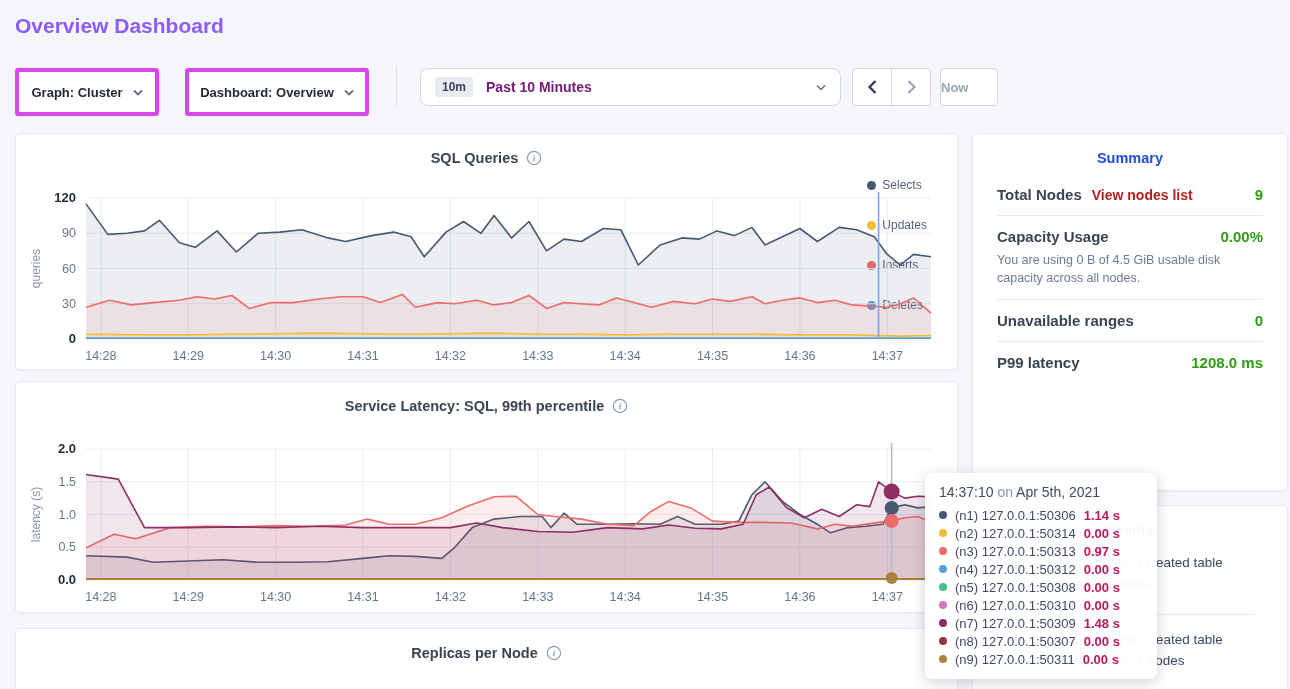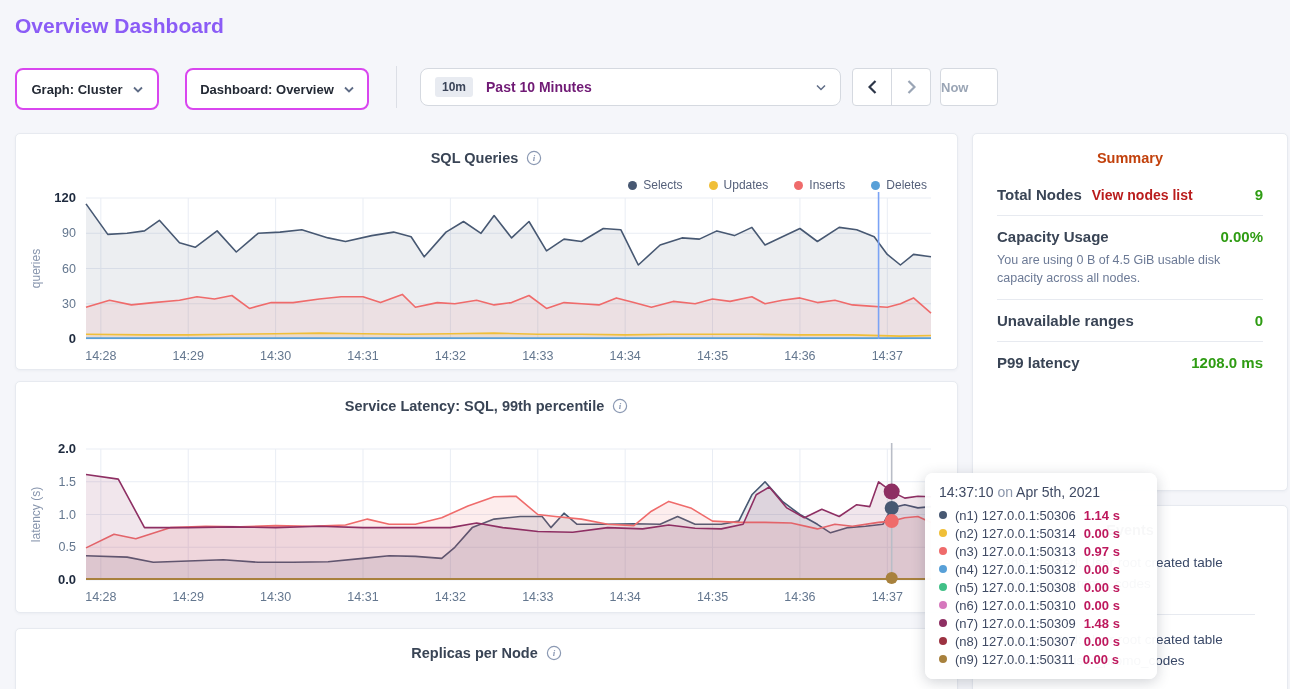--- a/index.html
+++ b/index.html
@@ -3,21 +3,21 @@
 <meta charset="utf-8">
 <style>
   * { margin:0; padding:0; box-sizing:border-box; }
   html,body { width:1290px; height:689px; overflow:hidden; }
   body { background:#f5f6fa; font-family:"Liberation Sans","DejaVu Sans",sans-serif; color:#242a35; }
   #app { position:relative; width:1290px; height:689px; }
 
   .page-title { position:absolute; left:15px; top:14px; font-size:21px; font-weight:600; color:#8b5cf6;text-align:right; }
 
   
-  .dropdown { position:absolute; top:68px; height:42px; background:#fff; border:2px solid #d946ef; border-radius:8px;
+  .dropdown { position:absolute; top:68px; height:48px; background:#fff; border:4px solid #d946ef; border-radius:3px;
     display:flex; align-items:center; justify-content:center; gap:10px; font-size:13px; font-weight:bold; color:#242a35; cursor:pointer; }
   .dd-graph { left:15px; width:144px; }
   .dd-dash { left:185px; width:184px; }
   .toolbar-divider { position:absolute; left:396px; top:66px; width:1px; height:42px; background:#dcdfe6; }
   .time-select { position:absolute; left:420px; top:68px; width:421px; height:38px; background:#fff; border:1px solid #d5d9e0;
     border-radius:8px; display:flex; align-items:center; padding:0 14px; cursor:pointer; }
   .time-badge { background:#e8ebf1; border-radius:3px; font-size:12px; font-weight:bold; color:#3a4458; padding:3px 7px; }
   .time-label { margin-left:13px; font-size:14px; font-weight:bold; color:#701a75; }
   .time-chevron { margin-left:auto; }
   .btn-group { position:absolute; left:852px; top:68px; width:79px; height:38px; background:#fff; border:1px solid #d5d9e0; border-radius:4px; display:flex; }
@@ -26,33 +26,33 @@
   .btn-now { position:absolute; left:940px; top:68px; width:58px; height:38px; background:#fff; border:1px solid #d5d9e0; border-radius:4px;
     font-size:13px; font-weight:bold; color:#9aa5b5; display:flex; align-items:center; justify-content:flex-start; }
 
   
   .card { position:absolute; background:#fff; border:1px solid #e7eaf0; border-radius:5px; box-shadow:0 1px 3px rgba(60,70,90,.05); }
   .card-sql { left:15px; top:133px; width:943px; height:237px; }
   .card-lat { left:15px; top:381px; width:943px; height:232px; }
   .card-rep { left:15px; top:628px; width:943px; height:200px; }
   .chart-title { display:flex; align-items:center; justify-content:center; gap:8px; padding-top:16px;
     font-size:14.5px; font-weight:bold; color:#394455; }
-  .legend { position:absolute; right:30px; top:44px; display:flex; gap:26px; }
+  .legend { position:absolute; right:30px; top:44px; display:flex; gap:26px;flex-direction:column; }
   .legend-item { display:flex; align-items:center; gap:6px; font-size:12px; color:#55607a; cursor:pointer; }
   .dot { width:9px; height:9px; border-radius:50%; display:inline-block; flex:none; }
   .chart-svg { position:absolute; left:8px; top:38px; }
   .card-lat .chart-svg { top:40px; }
   .tick { font-size:12.5px; fill:#64778f; }
   .tick.bold { font-weight:bold; fill:#1e2a3e; font-size:13px; }
   .unit { font-size:12px; fill:#8795ad; }
   .info-icon { flex:none; cursor:pointer; }
 
   
   .card-summary { left:972px; top:133px; width:316px; height:358px; padding:16px 24px 0; }
-  .summary-title { text-align:center; font-size:14.5px; font-weight:bold; color:#c2410c; margin-bottom:8px; }
+  .summary-title { text-align:center; font-size:14.5px; font-weight:bold; color:#1d4ed8; margin-bottom:8px; }
   .srow { padding:12px 0; border-bottom:1px solid #e7eaf0; }
   .srow:last-child { border-bottom:none; }
   .srow-top { display:flex; align-items:baseline; font-size:15px; font-weight:bold; color:#394455; }
   .srow-link { margin-left:10px; color:#b91c1c; font-size:14px; text-decoration:none; }
   .svalue { margin-left:auto; color:#2f9c13; }
   .sdesc { margin-top:6px; font-size:12.5px; line-height:1.45; color:#6c7a96; font-weight:normal; }
 
   
   .card-events { left:972px; top:505px; width:316px; height:220px; padding:16px 24px 0; }
   .events-title { text-align:center; font-size:14.5px; font-weight:bold; color:#394455; }

